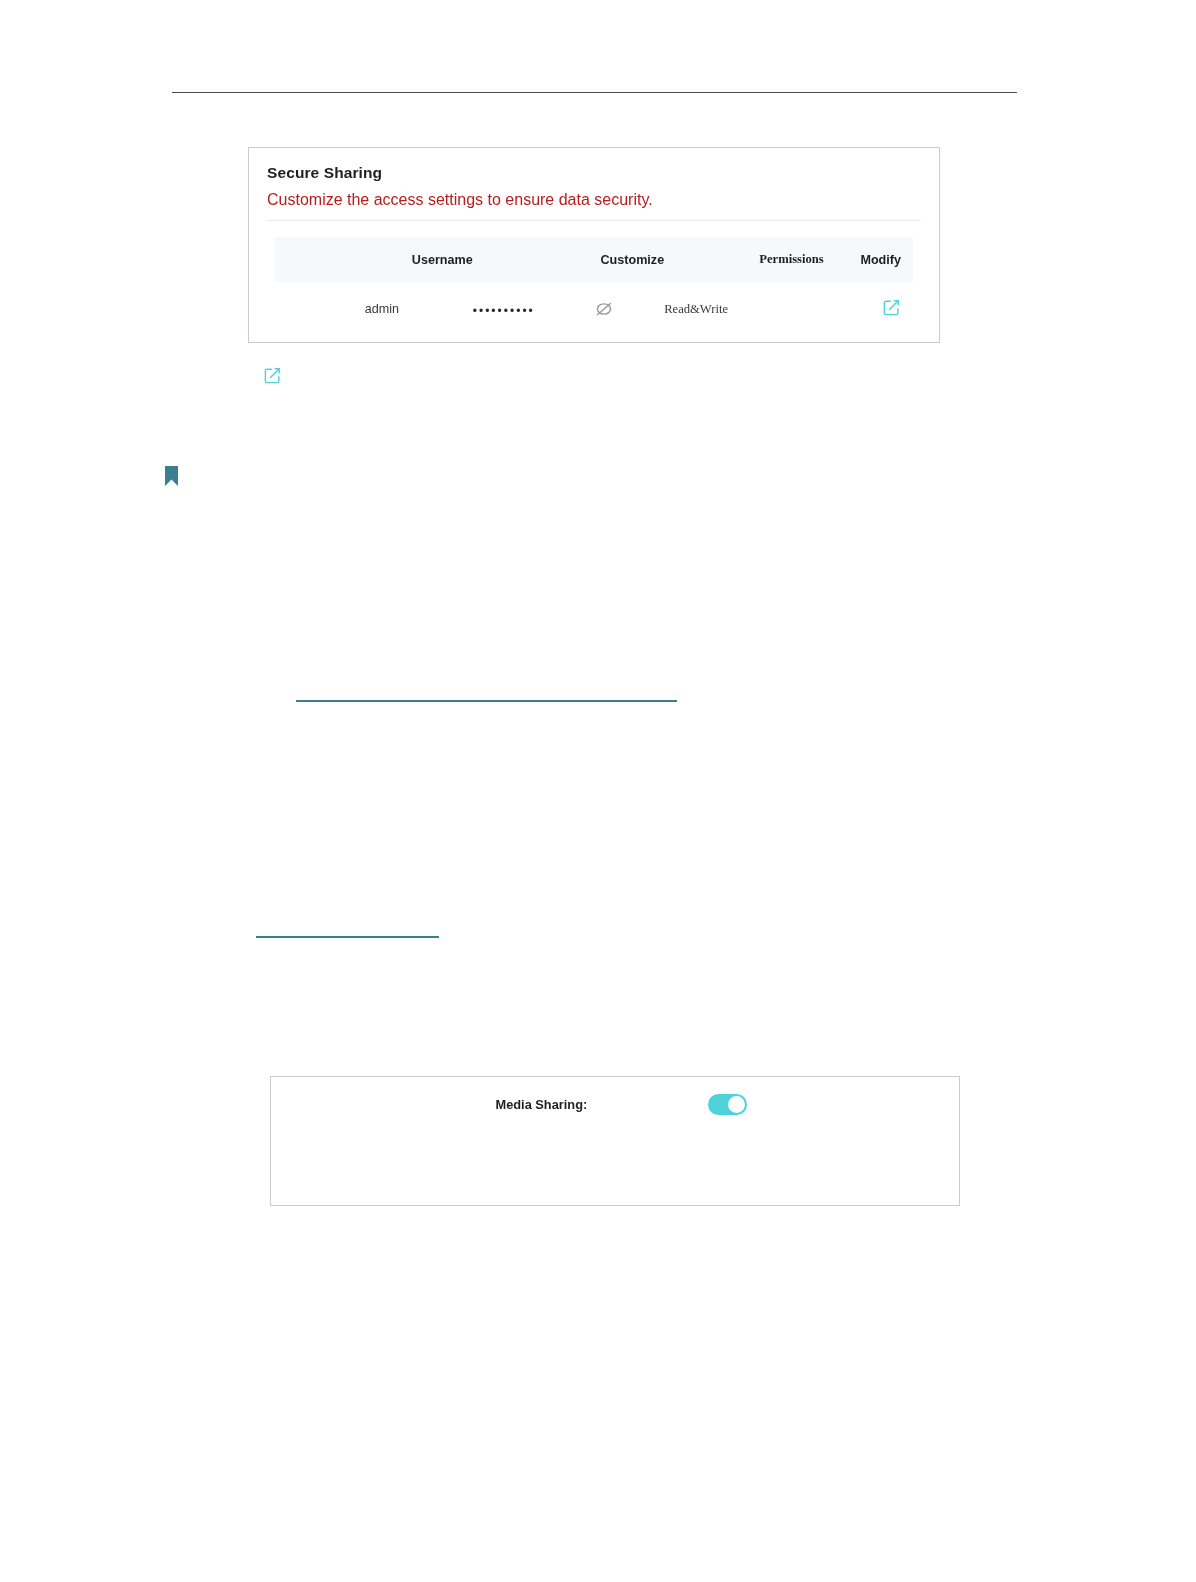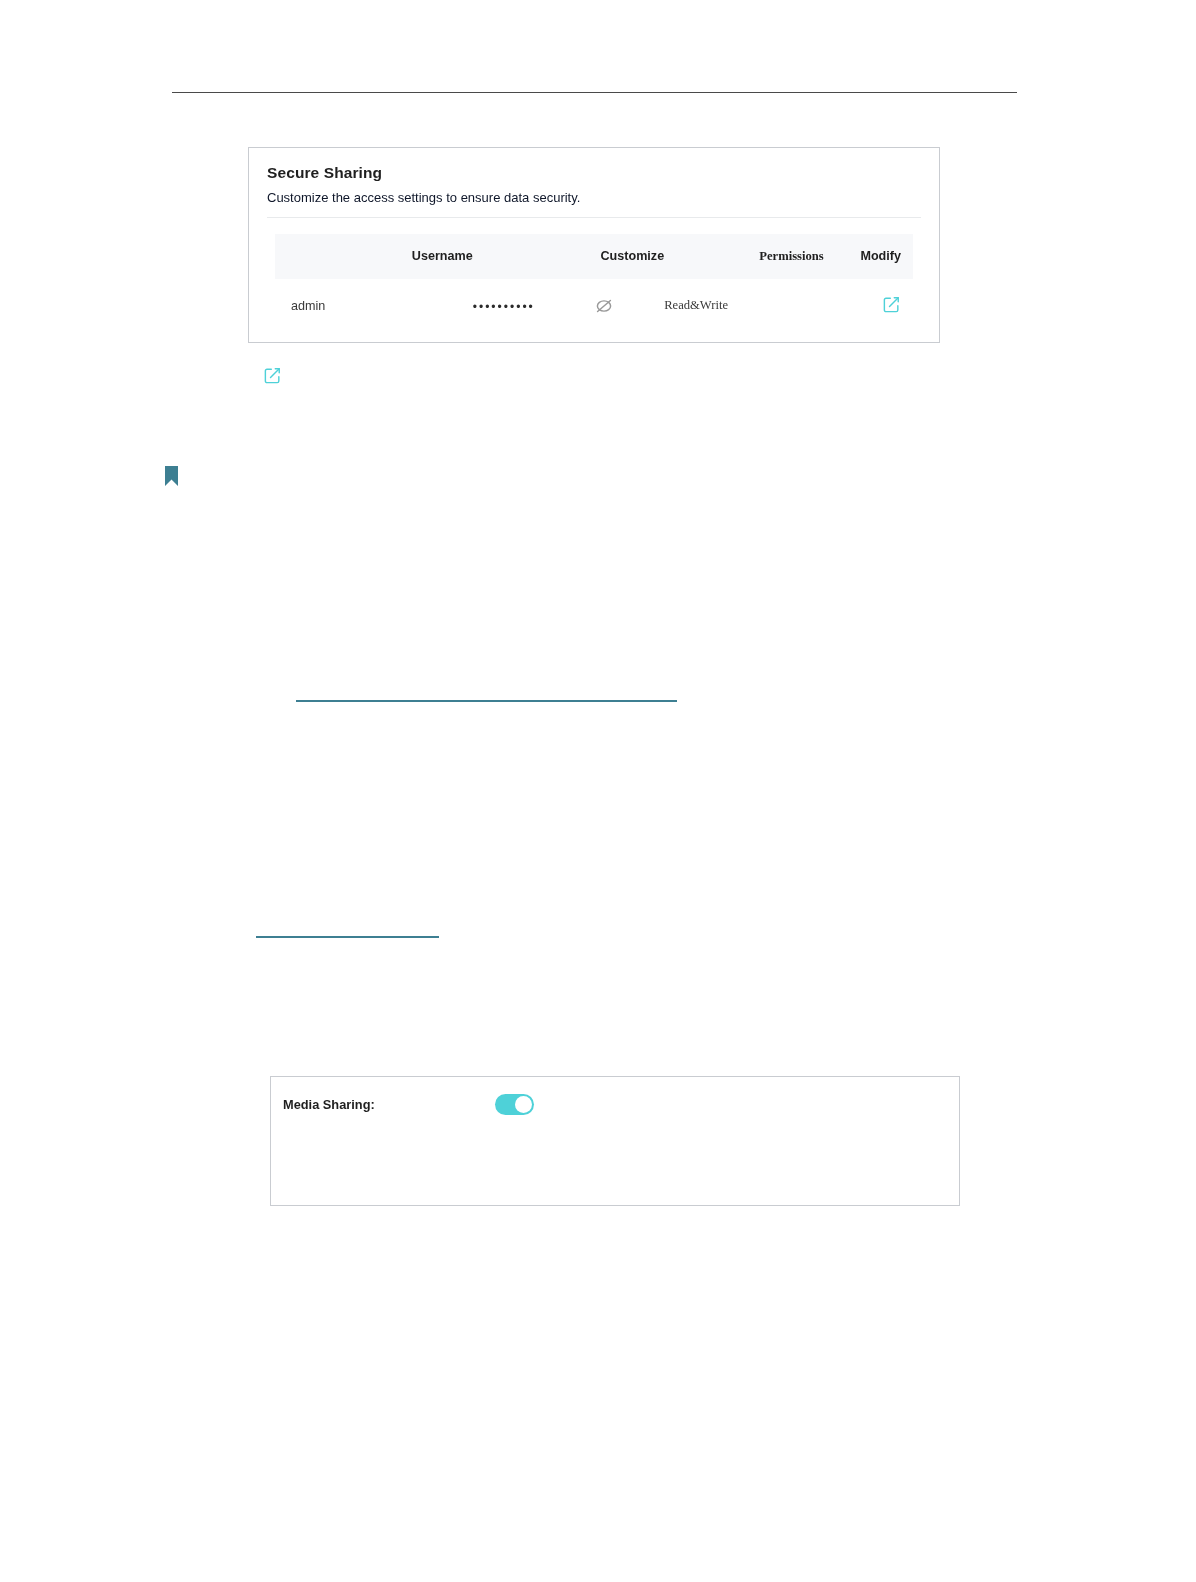--- a/index.html
+++ b/index.html
@@ -38,22 +38,22 @@
   }
   .card-title {
     font-size: 15.5px;
     font-weight: bold;
     color: #1f1f1f;
     letter-spacing: .1px;
     margin: 0 0 9px 0;
     line-height: 1.1;
   }
   .card-sub {
-    font-size: 13px;
-    color: #0f172a;
+    font-size: 16px;
+    color: #b91c1c;
     margin: 0;
     line-height: 1.2;
     font-weight: normal;
   }
   .card-divider {
     height: 1px;
     background: #e8eaec;
     margin: 11px 0 0 0;
   }
 
@@ -86,21 +86,21 @@
   .tbl tbody tr {
     background: #ffffff;
   }
   .tbl td {
     font-size: 12.6px;
     color: #3a3a3a;
     padding: 16px 0 16px 0;
     border: none;
     vertical-align: middle;
   }
-  .col-user   { width: 31%; padding-left: 16px !important; }
+  .col-user   { width: 31%; padding-left: 16px !important; text-align: center; }
   .col-pass   { width: 30%; }
   .col-perm   { width: 25%; font-family: Liberation Serif, serif; }
   .col-mod    { width: 14%; text-align: right; padding-right: 12px !important; }
 
   .pw-cell {
     display: flex;
     align-items: center;
   }
   .pw-dots {
     letter-spacing: 2px;
@@ -150,20 +150,21 @@
   #media-sharing-card {
     left: 270px;
     top: 1076px;
     width: 690px;
     height: 130px;
   }
   .media-row {
     display: flex;
     align-items: center;
     padding: 17px 0 0 12px;
+    justify-content: center;
   }
   .media-label {
     font-size: 12.8px;
     font-weight: bold;
     color: #1f1f1f;
     width: 212px;
   }
   .toggle {
     width: 39px;
     height: 21px;

